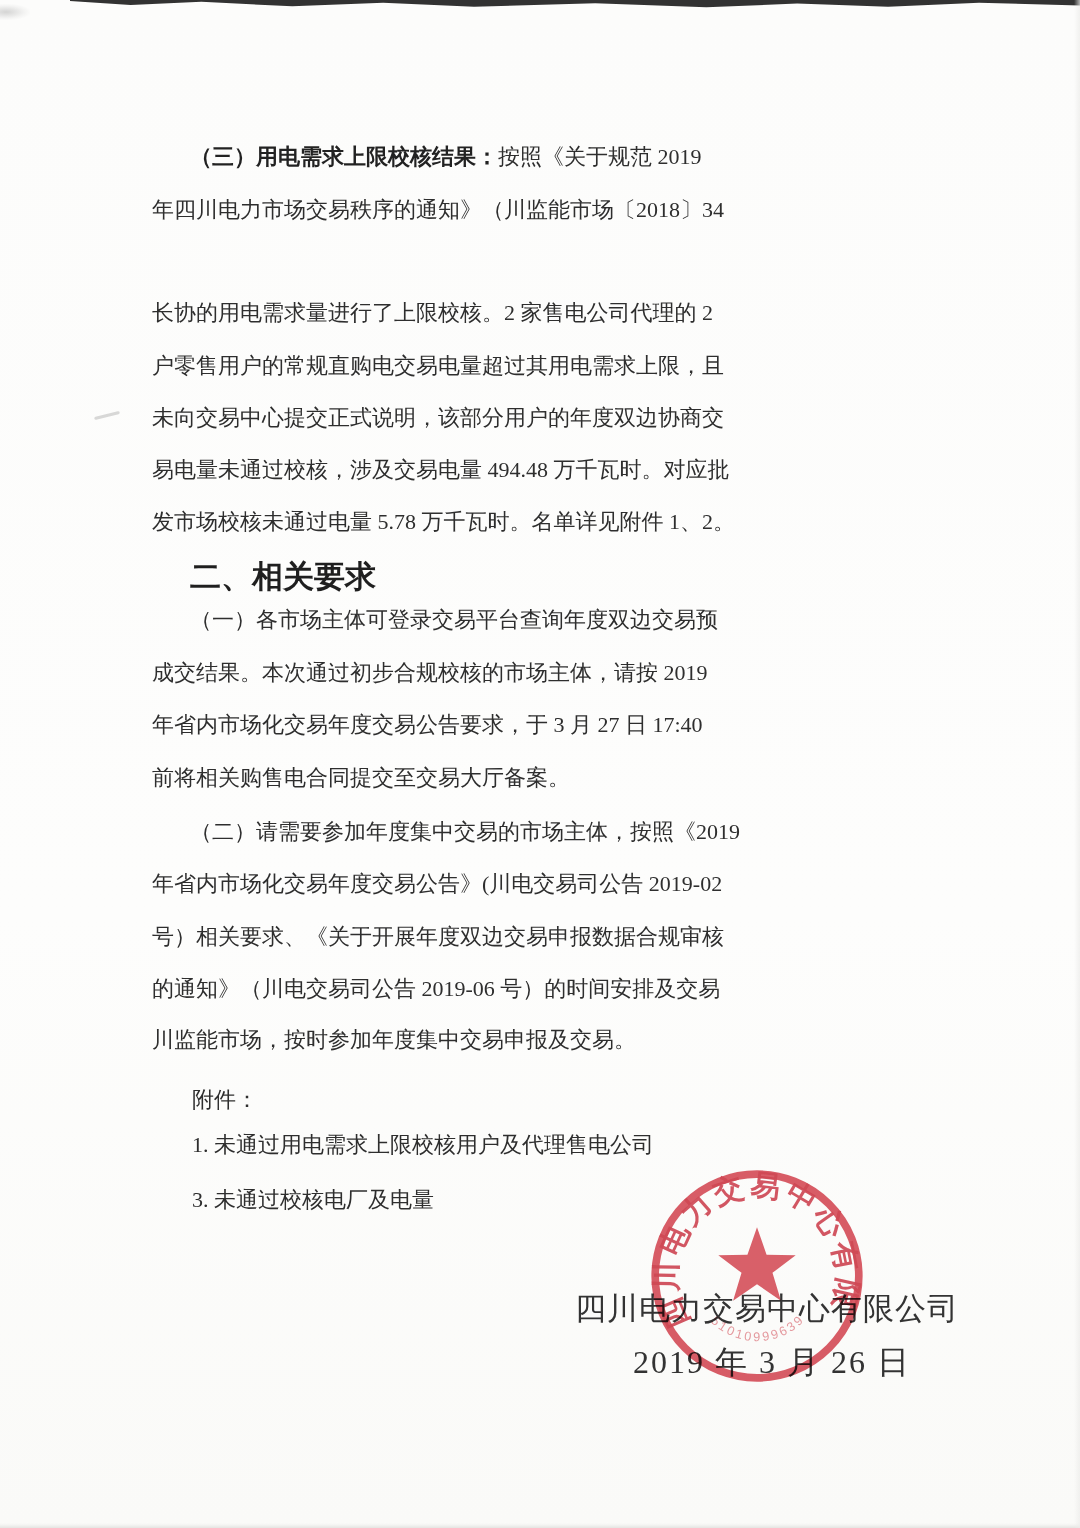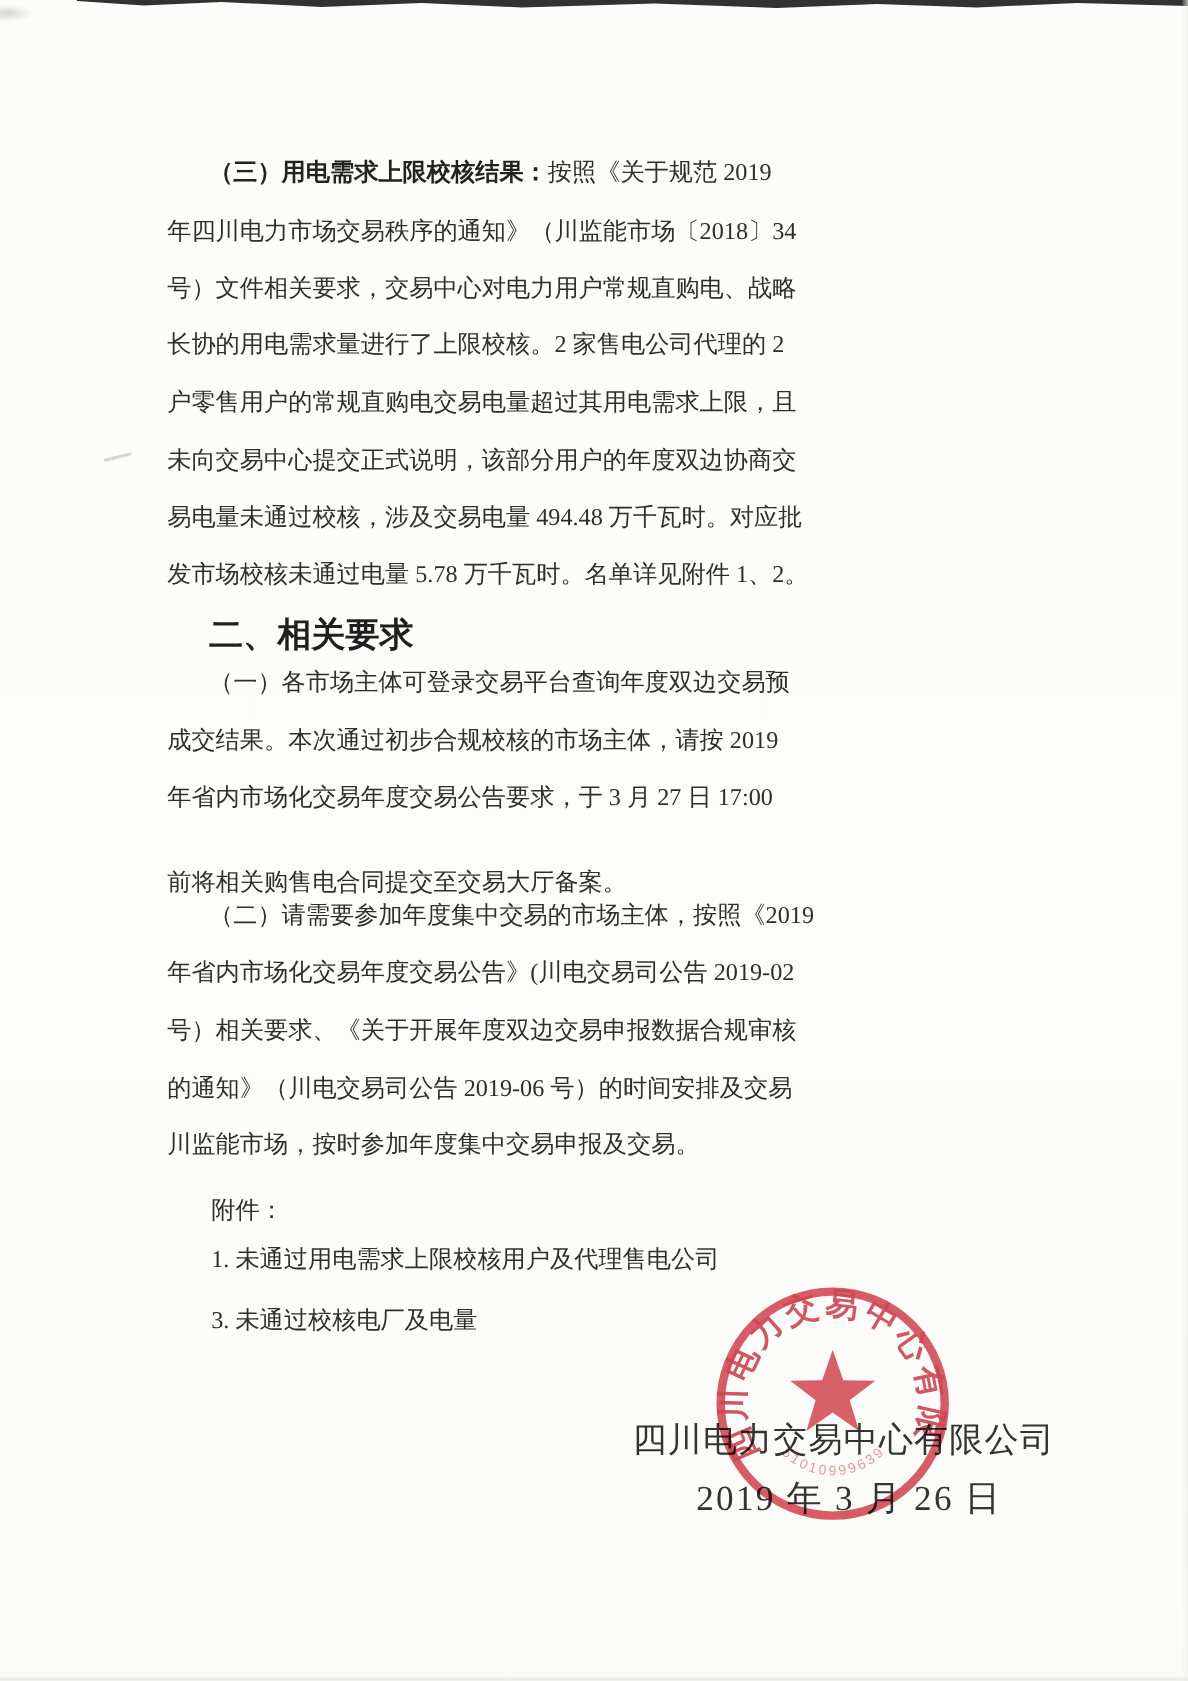--- a/index.html
+++ b/index.html
@@ -64,33 +64,32 @@
   <div class="scan-strip-top"></div>
   <div class="scan-smudge-topleft"></div>
   <div class="scan-mark-left"></div>
   <div class="scan-strip-bottom"></div>
   <div class="scan-edge-right"></div>
 
   <div class="line indent" style="top:143px">
     <span class="bold-lead">（三）用电需求上限校核结果：</span><span>按照《关于规范 2019</span>
   </div>
   <div class="line" style="top:196px">年四川电力市场交易秩序的通知》（川监能市场〔2018〕34</div>
-  <div class="line" style="top:248px">号）文件相关要求，交易中心对电力用户常规直购电、战略</div>
   <div class="line" style="top:299px">长协的用电需求量进行了上限校核。2 家售电公司代理的 2</div>
   <div class="line" style="top:352px">户零售用户的常规直购电交易电量超过其用电需求上限，且</div>
   <div class="line" style="top:404px">未向交易中心提交正式说明，该部分用户的年度双边协商交</div>
   <div class="line" style="top:456px">易电量未通过校核，涉及交易电量 494.48 万千瓦时。对应批</div>
   <div class="line" style="top:508px">发市场校核未通过电量 5.78 万千瓦时。名单详见附件 1、2。</div>
 
   <div class="line indent" style="top:606px">（一）各市场主体可登录交易平台查询年度双边交易预</div>
 
   <div class="line indent heading" style="top:558px">二、相关要求</div>
   <div class="line" style="top:659px">成交结果。本次通过初步合规校核的市场主体，请按 2019</div>
-  <div class="line" style="top:711px">年省内市场化交易年度交易公告要求，于 3 月 27 日 17:00</div>
-  <div class="line" style="top:788px">前将相关购售电合同提交至交易大厅备案。</div>
+  <div class="line" style="top:711px">年省内市场化交易年度交易公告要求，于 3 月 27 日 17:40</div>
+  <div class="line" style="top:764px">前将相关购售电合同提交至交易大厅备案。</div>
 
   <div class="line indent" style="top:818px">（二）请需要参加年度集中交易的市场主体，按照《2019</div>
   <div class="line" style="top:870px">年省内市场化交易年度交易公告》(川电交易司公告 2019-02</div>
   <div class="line" style="top:923px">号）相关要求、《关于开展年度双边交易申报数据合规审核</div>
   <div class="line" style="top:975px">的通知》（川电交易司公告 2019-06 号）的时间安排及交易</div>
   <div class="line" style="top:1026px">川监能市场，按时参加年度集中交易申报及交易。</div>
 
   <div class="line indent-sm" style="top:1086px">附件：</div>
   <div class="line indent-sm" style="top:1131px">1. 未通过用电需求上限校核用户及代理售电公司</div>
   <div class="line indent-sm" style="top:1186px">3. 未通过校核电厂及电量</div>

